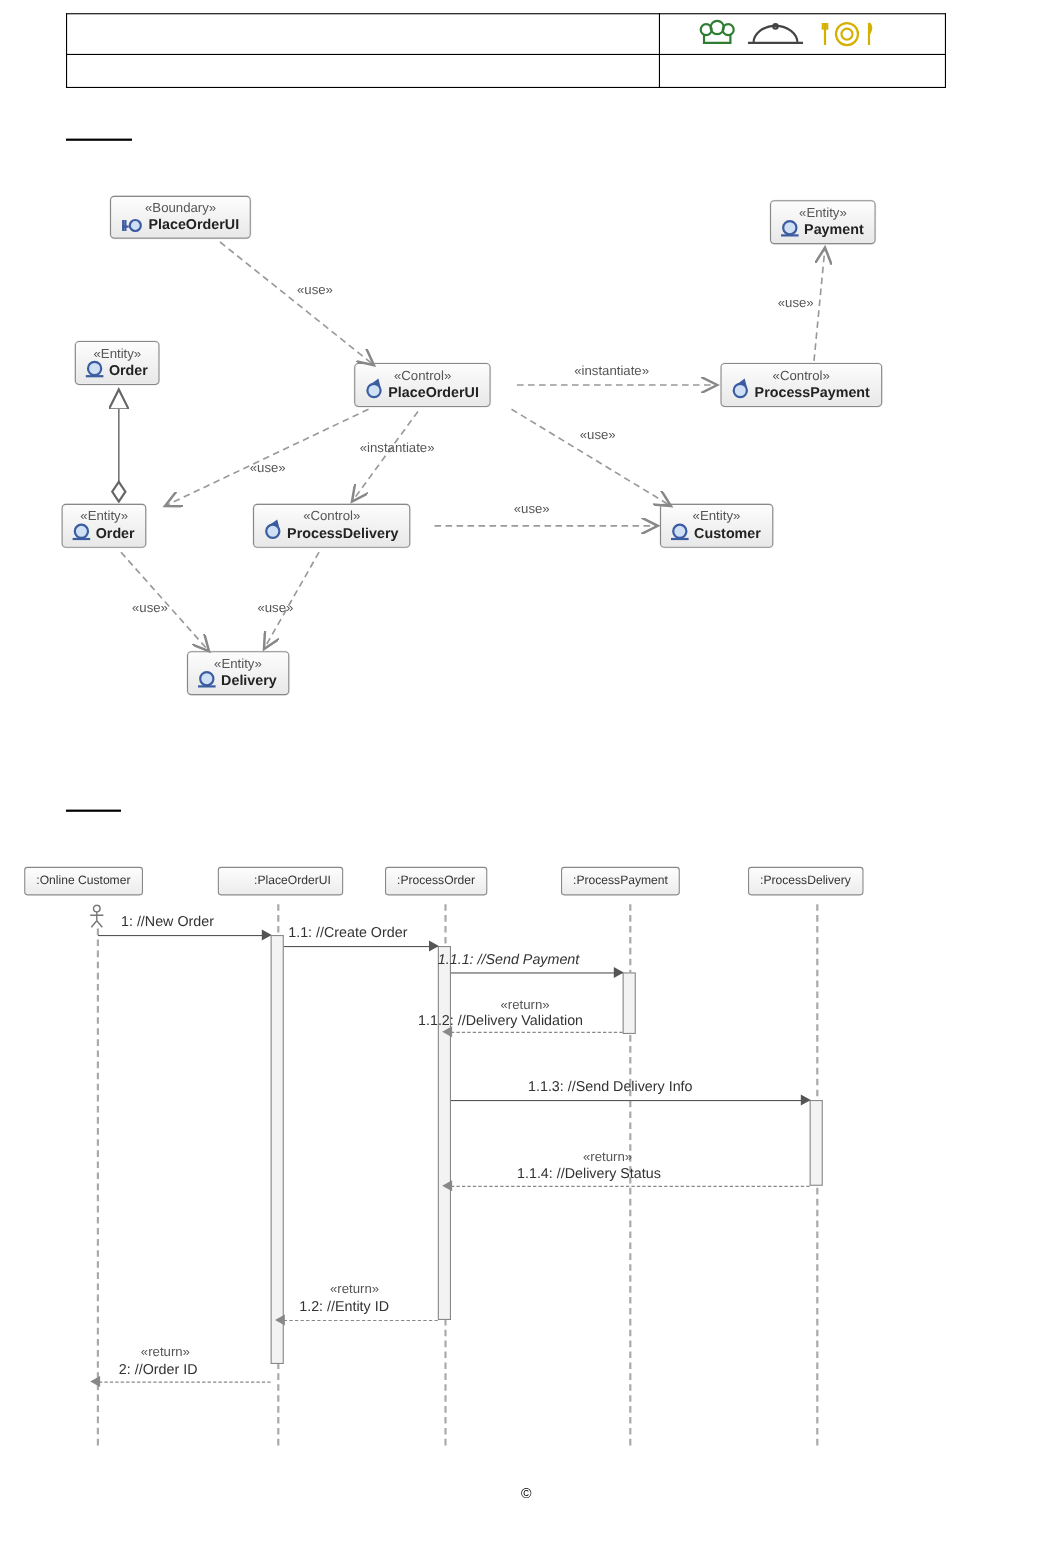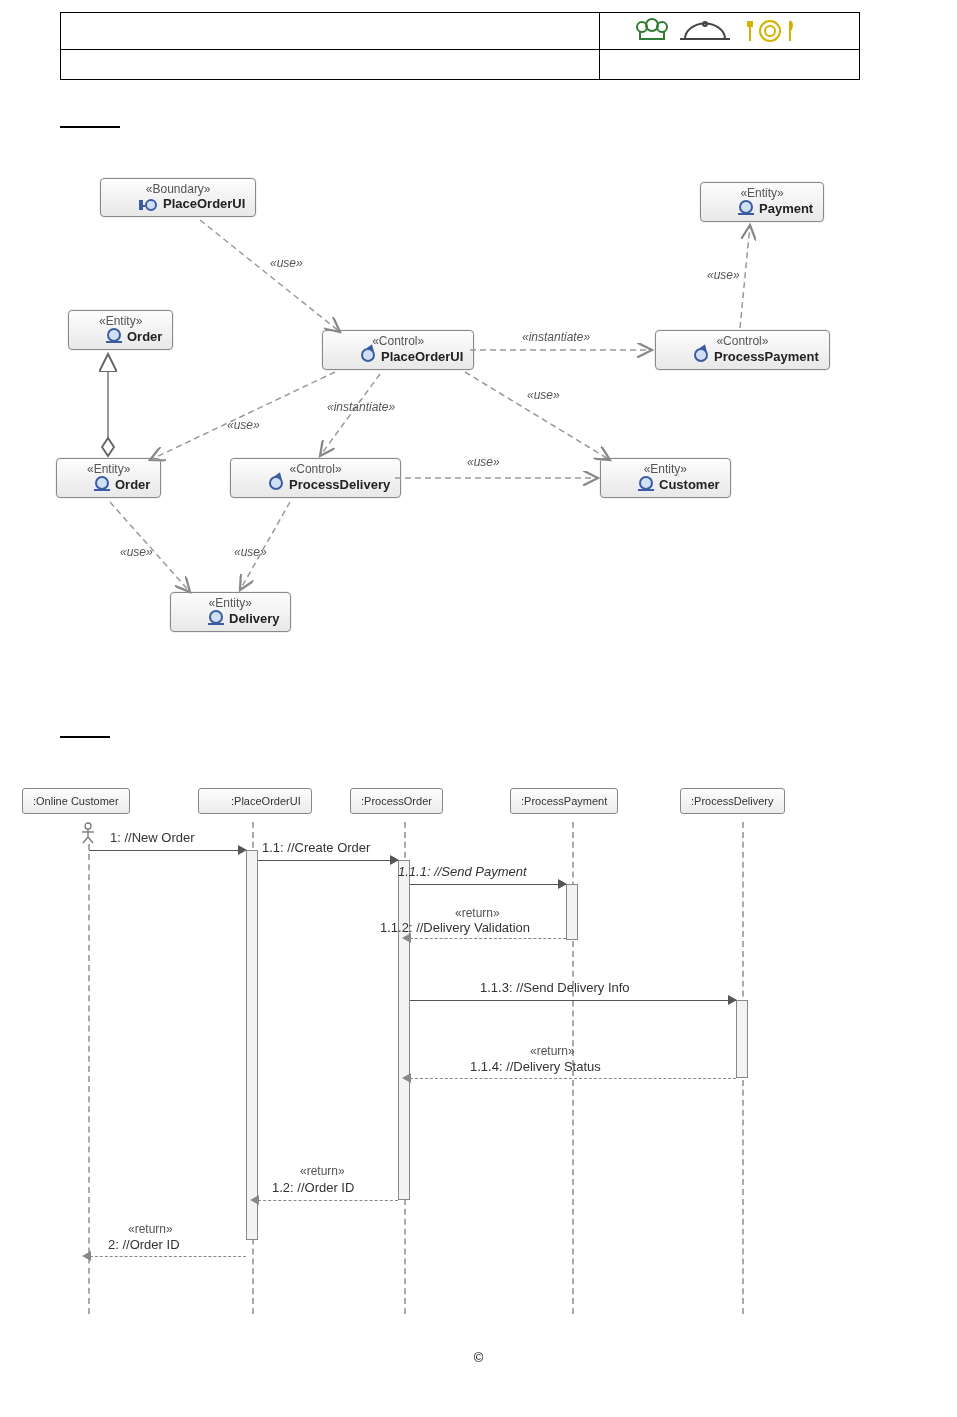--- a/index.html
+++ b/index.html
@@ -27,21 +27,21 @@
       background: linear-gradient(#fdfdfd,#e8e8e8);
       border: 1.5px solid #888;
       border-radius: 4px;
       padding: 3px 10px 5px 10px;
       text-align: center;
       color: #444;
       font-size: 13px;
       box-shadow: 0 0 0 0.5px rgba(0,0,0,0.1);
     }
     .uml-box .stereo { font-size: 12px; color: #555; }
-    .uml-box .name { font-weight: bold; color: #222; display: flex; align-items: center; justify-content: space-between; gap: 4px; margin-left: 28px; }
+    .uml-box .name { font-weight: bold; color: #222; display: flex; align-items: center; justify-content: space-between; gap: 4px; }
 
     
     .icon-boundary::before {
       content: "";
       display: inline-block;
       width: 14px; height: 10px;
       border-left: 2px solid #3b5ca0;
       position: relative;
     }
     .icon-boundary { position: relative; width: 20px; height: 12px; }
@@ -61,21 +61,20 @@
 
     
     .overlay { position: absolute; left: 0; top: 0; pointer-events: none; }
 
     .rel-label {
       position: absolute;
       font-size: 12px;
       color: #555;
       background: transparent;
       padding: 0 2px;
-      font-style: italic;
     }
 
     
     .seq-box {
       position: absolute;
       background: linear-gradient(#fdfdfd,#ececec);
       border: 1.5px solid #888;
       border-radius: 3px;
       padding: 6px 10px;
       font-size: 11px;
@@ -328,20 +327,20 @@
 <div class="msg-label" style="left:480px; top:980px;">1.1.3: //Send Delivery Info</div>
 
 <div class="arrow-dashed" style="left:410px; top:1078px; width:326px;"></div>
 <div class="ah-left" style="left:402px; top:1073px;"></div>
 <div class="msg-label small" style="left:530px; top:1044px;">«return»</div>
 <div class="msg-label" style="left:470px; top:1059px;">1.1.4: //Delivery Status</div>
 
 <div class="arrow-dashed" style="left:258px; top:1200px; width:140px;"></div>
 <div class="ah-left" style="left:250px; top:1195px;"></div>
 <div class="msg-label small" style="left:300px; top:1164px;">«return»</div>
-<div class="msg-label" style="left:272px; top:1180px;">1.2: //Order ID</div>
+<div class="msg-label" style="left:272px; top:1180px;">1.2: //Entity ID</div>
 
 <div class="arrow-dashed" style="left:90px; top:1256px; width:156px;"></div>
 <div class="ah-left" style="left:82px; top:1251px;"></div>
 <div class="msg-label small" style="left:128px; top:1222px;">«return»</div>
 <div class="msg-label" style="left:108px; top:1237px;">2: //Order ID</div>
 
 <div class="footer-c" style="top:1350px;">©</div>
 
 </body></html>

